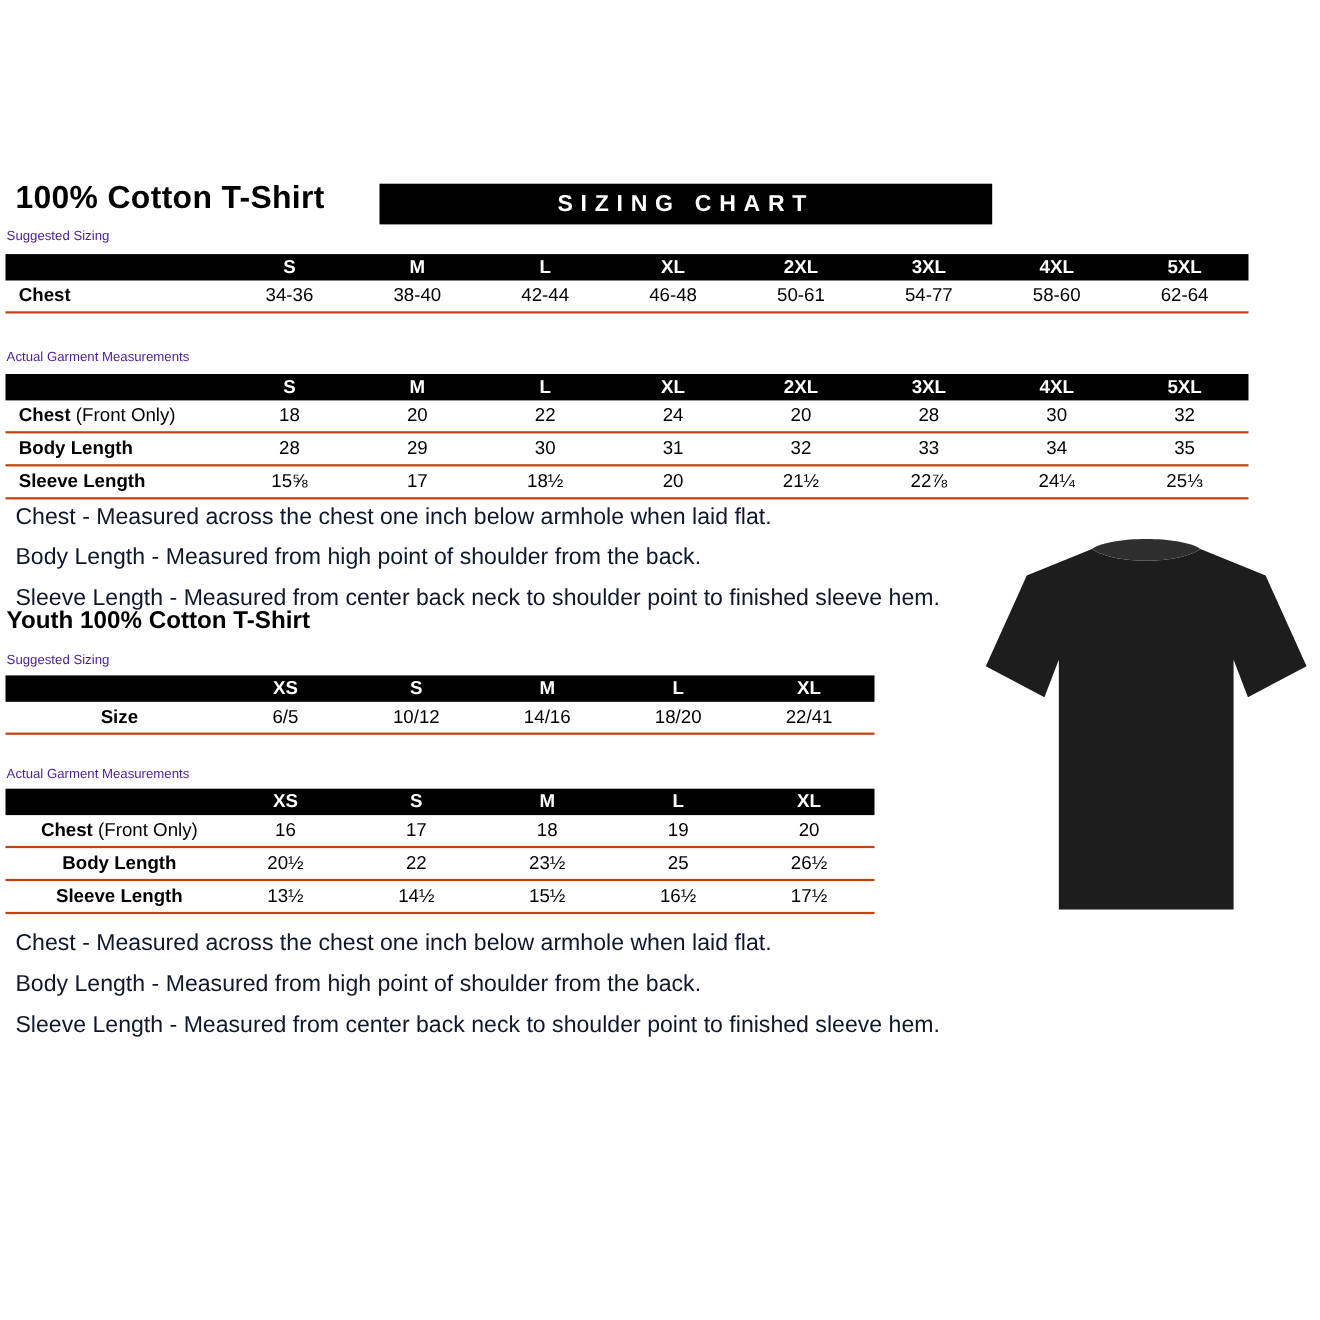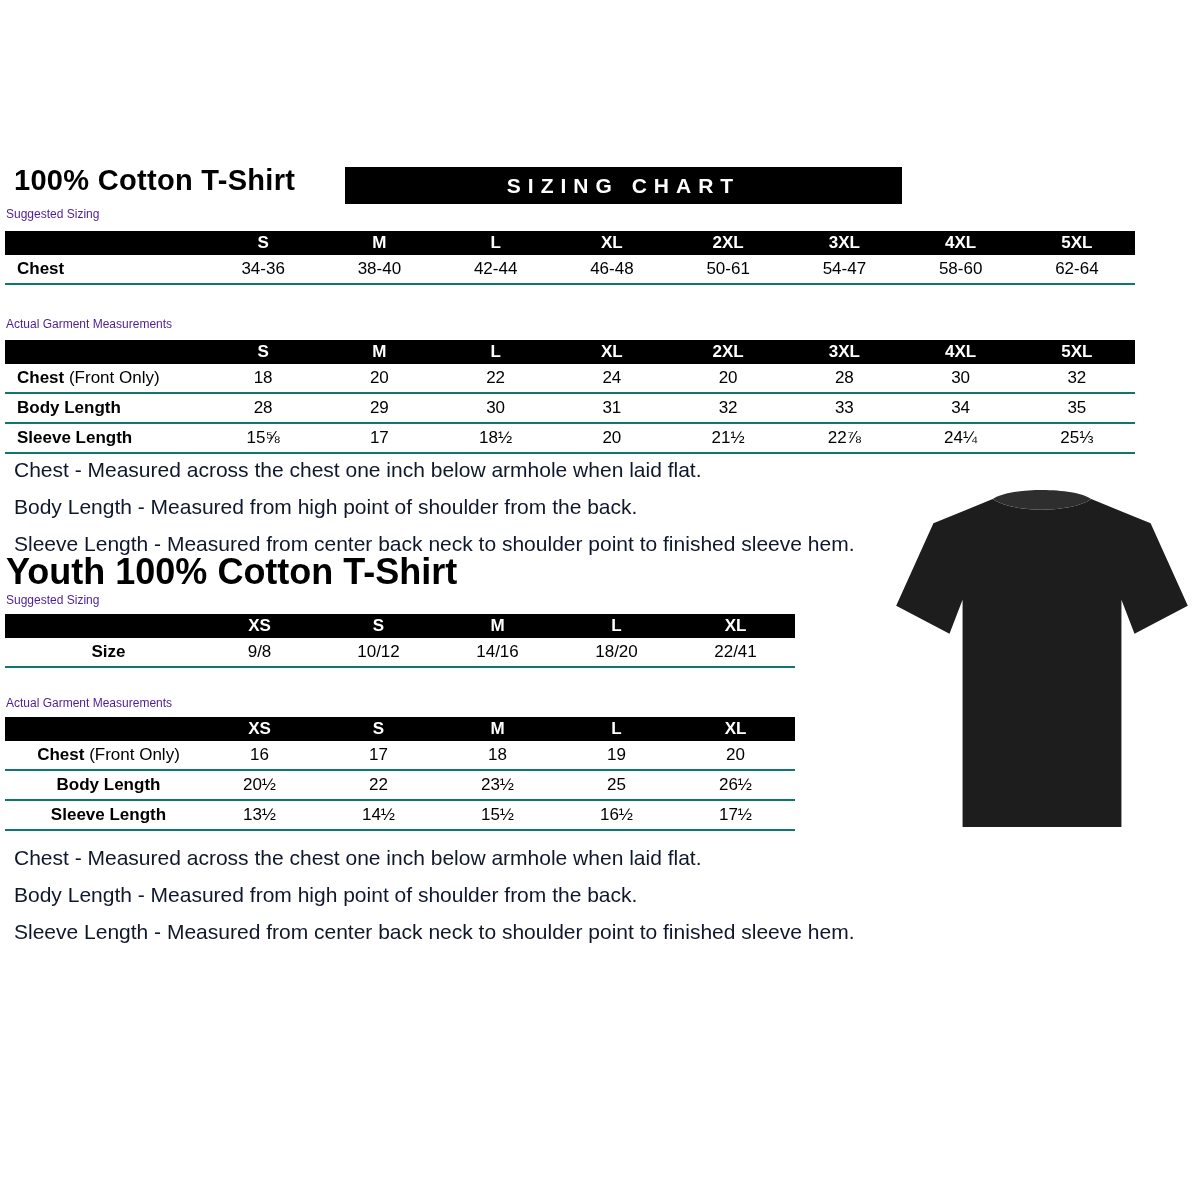--- a/index.html
+++ b/index.html
@@ -13,29 +13,29 @@
   }
   .abs { position:absolute; }
 
   .title { left:14px; top:164px; font-size:29px; font-weight:700; letter-spacing:.3px; }
   .banner {
     left:345px; top:167px; width:557px; height:37px;
     background:#000; color:#fff;
     display:flex; align-items:center; justify-content:center;
     font-size:21px; font-weight:700; letter-spacing:7px;
   }
-  .youth-title { font-size:36px; font-weight:700; }
+  .youth-title { font-size:22px; font-weight:700; }
   .section-label { font-size:12px; color:#4c1d95; }
 
   .size-table { background:#fff; }
   .size-table.adult { width:1130px; }
   .size-table.youth { width:790px; }
   .trow { display:flex; align-items:center; height:30px; }
   .trow.thead { background:#000; color:#fff; font-weight:700; height:24px; }
-  .trow:not(.thead) { border-bottom:2px solid #0f766e; }
+  .trow:not(.thead) { border-bottom:2px solid #c2410c; }
   .tcell { flex:1; text-align:center; font-size:17px; }
   .trow.thead .tcell { font-size:17px; }
   .label-cell { flex:0 0 200px; text-align:left; padding-left:12px; font-size:17px; }
   .size-table.youth .label-cell { flex:0 0 195px;text-align:center; }
   .label-cell b { font-weight:700; }
 
   .notes .note { font-size:21px; margin-bottom:13px; color:#0f172a; }
 
   .shirt-wrap { left:893px; top:477px; width:298px; height:364px; }
 </style>
@@ -58,21 +58,21 @@
       <div class="tcell">4XL</div>
       <div class="tcell">5XL</div>
     </div>
     <div class="trow">
       <div class="tcell label-cell"><b>Chest</b></div>
       <div class="tcell">34-36</div>
       <div class="tcell">38-40</div>
       <div class="tcell">42-44</div>
       <div class="tcell">46-48</div>
       <div class="tcell">50-61</div>
-      <div class="tcell">54-47</div>
+      <div class="tcell">54-77</div>
       <div class="tcell">58-60</div>
       <div class="tcell">62-64</div>
     </div>
   </div>
 
 <div class="abs section-label" style="left:6px; top:317px;">Actual Garment Measurements</div>
 <div class="abs size-table adult" style="left:5px; top:340px;">
     <div class="trow thead">
       <div class="tcell label-cell"></div>
       <div class="tcell">S</div>
@@ -132,21 +132,21 @@
     <div class="trow thead">
       <div class="tcell label-cell"></div>
       <div class="tcell">XS</div>
       <div class="tcell">S</div>
       <div class="tcell">M</div>
       <div class="tcell">L</div>
       <div class="tcell">XL</div>
     </div>
     <div class="trow">
       <div class="tcell label-cell"><b>Size</b></div>
-      <div class="tcell">9/8</div>
+      <div class="tcell">6/5</div>
       <div class="tcell">10/12</div>
       <div class="tcell">14/16</div>
       <div class="tcell">18/20</div>
       <div class="tcell">22/41</div>
     </div>
   </div>
 
 <div class="abs section-label" style="left:6px; top:696px;">Actual Garment Measurements</div>
 <div class="abs size-table youth" style="left:5px; top:717px;">
     <div class="trow thead">

